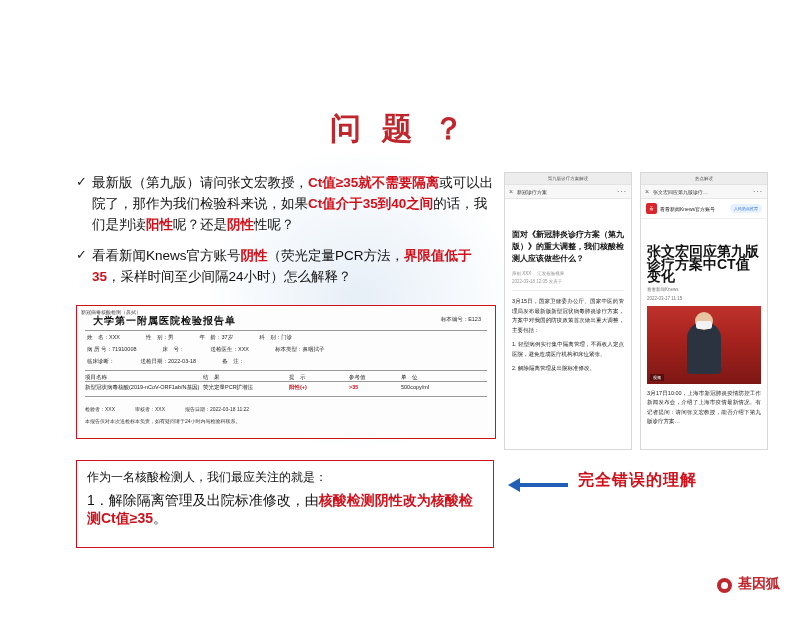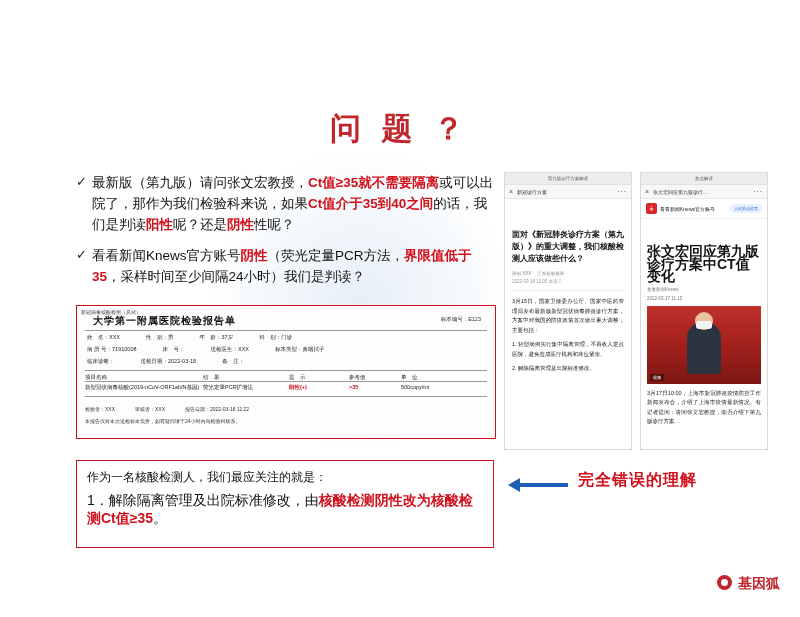--- a/index.html
+++ b/index.html
@@ -304,21 +304,21 @@
   .ph-caption {
     padding: 5px 6px;
     font-size: 5.5px; line-height: 9.5px; color: #222; text-align: justify;
   }
 
   
   .footer {
     position: absolute;
     right: 20px; bottom: 24px;
     display: flex;
-    align-items: flex-start;
+    align-items: flex-end;
     gap: 6px;
   }
   .footer .logo-dot {
     width: 15px; height: 15px; border-radius: 50%;
     background: #c0272d;
     position: relative;
   }
   .footer .logo-dot::after {
     content: "";
     position: absolute; left: 4px; top: 4px;
@@ -343,21 +343,21 @@
     <div class="bullet-row">
       <div class="check">✓</div>
       <div class="bullet-text">
         <span>最新版（第九版）请问张文宏教授，</span><span class="redb">Ct值≥35就不需要隔离</span><span>或可以出院了，那作为我们检验科来说，如果</span><span class="redb">Ct值介于35到40之间</span><span>的话，我们是判读</span><span class="redb">阳性</span><span>呢？还是</span><span class="redb">阴性</span><span>性呢？</span>
       </div>
     </div>
 
     <div class="bullet-row">
       <div class="check">✓</div>
       <div class="bullet-text">
-        <span>看看新闻Knews官方账号</span><span class="redb">阴性</span><span>（荧光定量PCR方法，</span><span class="redb">界限值低于35</span><span>，采样时间至少间隔24小时）我们是判读？</span>
+        <span>看看新闻Knews官方账号</span><span class="redb">阴性</span><span>（荧光定量PCR方法，</span><span class="redb">界限值低于35</span><span>，采样时间至少间隔24小时）怎么解释？</span>
       </div>
     </div>
 
   </div>
 
   <div class="report">
     <div class="rep-tag">新冠病毒核酸检测（鼻拭）</div>
     <div class="rep-title">大学第一附属医院检验报告单</div>
     <div class="rep-sub">标本编号：E123</div>
 

